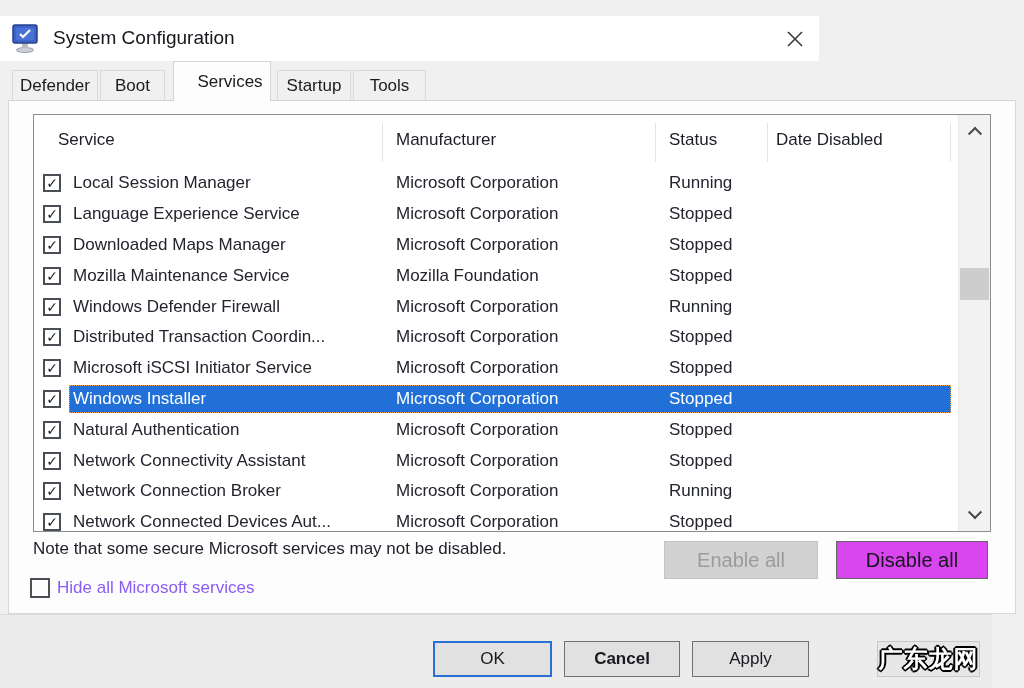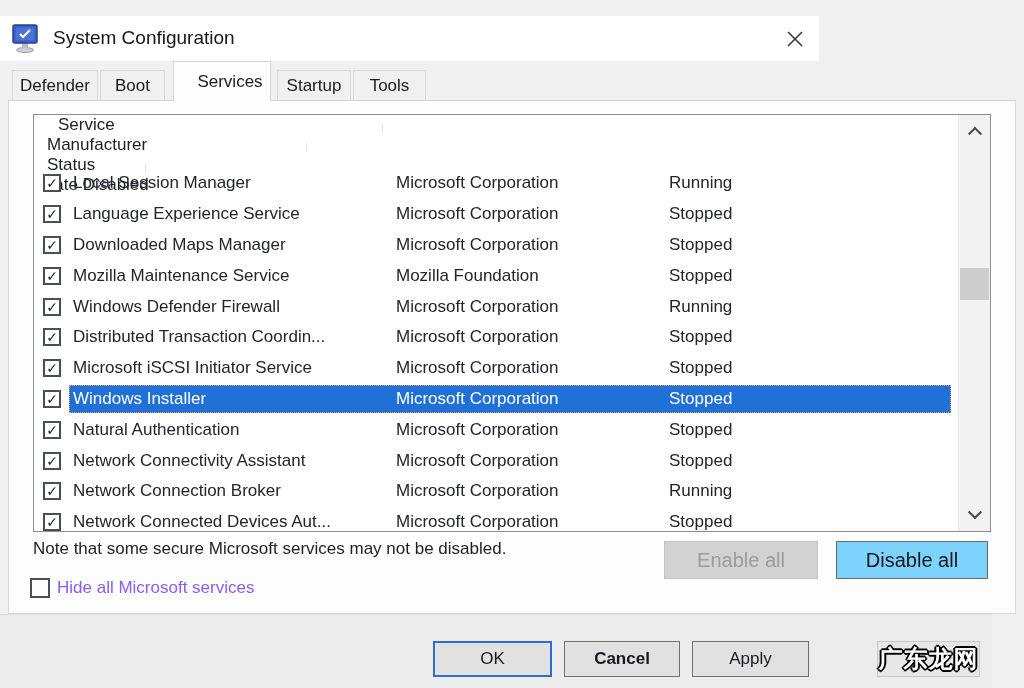--- a/index.html
+++ b/index.html
@@ -24,21 +24,21 @@
   .tab-boot    { left:100px; width:65px; }
   .tab-services{ left:173px; width:98px; }
   .tab-startup { left:277px; width:74px; }
   .tab-tools   { left:353px; width:73px; }
   
   .page { position:absolute; left:8px; top:100px; width:1008px; height:514px;
     background:#fdfdfd; border:1px solid #d8d8d8; border-top:1px solid #d4d4d4; z-index:3; }
   
   .list { position:absolute; left:24px; top:13px; width:958px; height:418px;
     background:#ffffff; border:1px solid #8a8d92; overflow:hidden; }
-  .list-header { position:relative; display:flex; height:50px; color:#1c1e26;flex-direction:column; }
+  .list-header { position:relative; display:flex; height:50px; color:#1c1e26; }
   .hcell { position:relative; display:flex; align-items:center; }
   .hcell::after { content:""; position:absolute; right:0; top:8px; bottom:3px; width:1px; background:#e4e4e4; }
   .hc-service { width:349px; padding-left:24px; }
   .hc-man     { width:273px; padding-left:13px; }
   .hc-status  { width:112px; padding-left:13px;align-items:center; }
   .hc-date    { width:183px; padding-left:8px; }
   .rows { position:absolute; left:0; top:53px; right:32px; bottom:0; overflow:hidden; }
   .row { position:relative; height:30.8px; }
   .cb { position:absolute; left:9px; top:50%; transform:translateY(-50%); width:18px; height:18px;
     border:2px solid #4a4e55; background:#fff; display:flex; align-items:center; justify-content:center;
@@ -59,21 +59,21 @@
   .sb-up { top:0; } .sb-down { bottom:0; }
   .chev { width:10px; height:10px; border-left:2px solid #46494e; border-top:2px solid #46494e; }
   .chev.up   { transform:rotate(45deg) translate(2px,2px); }
   .chev.down { transform:rotate(225deg) translate(2px,2px); }
   .sb-thumb { position:absolute; left:1px; right:1px; top:153px; height:32px; background:#cdcdcd; }
   
   .note { position:absolute; left:24px; top:438px; color:#1d1f28; }
   .pbtn { position:absolute; top:440px; height:38px; display:flex; align-items:center;
     justify-content:center; font-size:20px; }
   .btn-enable  { left:655px; width:154px; background:#d2d2d2; border:1px solid #c3c3c3; color:#9b9b9b; }
-  .btn-disable { left:827px; width:152px; background:#7dd3fc; border:1px solid #686868; color:#15171d;text-align:right; }
+  .btn-disable { left:827px; width:152px; background:#d946ef; border:1px solid #686868; color:#15171d;text-align:right; }
   .hide-row { position:absolute; left:21px; top:477px; display:flex; align-items:center; }
   .hide-box { width:20px; height:20px; border:2px solid #4a4e55; background:#fdfdfd; flex:none; }
   .hide-label { margin-left:7px; color:#8b5cf6; }
   
   .footer { position:absolute; left:0; top:614px; width:992px; height:74px;
     background:#ececec; border-top:1px solid #dcdcdc; }
   .fbtn { position:absolute; top:26px; height:36px; background:#e1e1e1;
     border:1px solid #707070; display:flex; align-items:center; justify-content:center;
     font-size:17px; color:#17191f; }
   .btn-ok     { left:433px; width:119px; border:2px solid #2a6fd4; }

